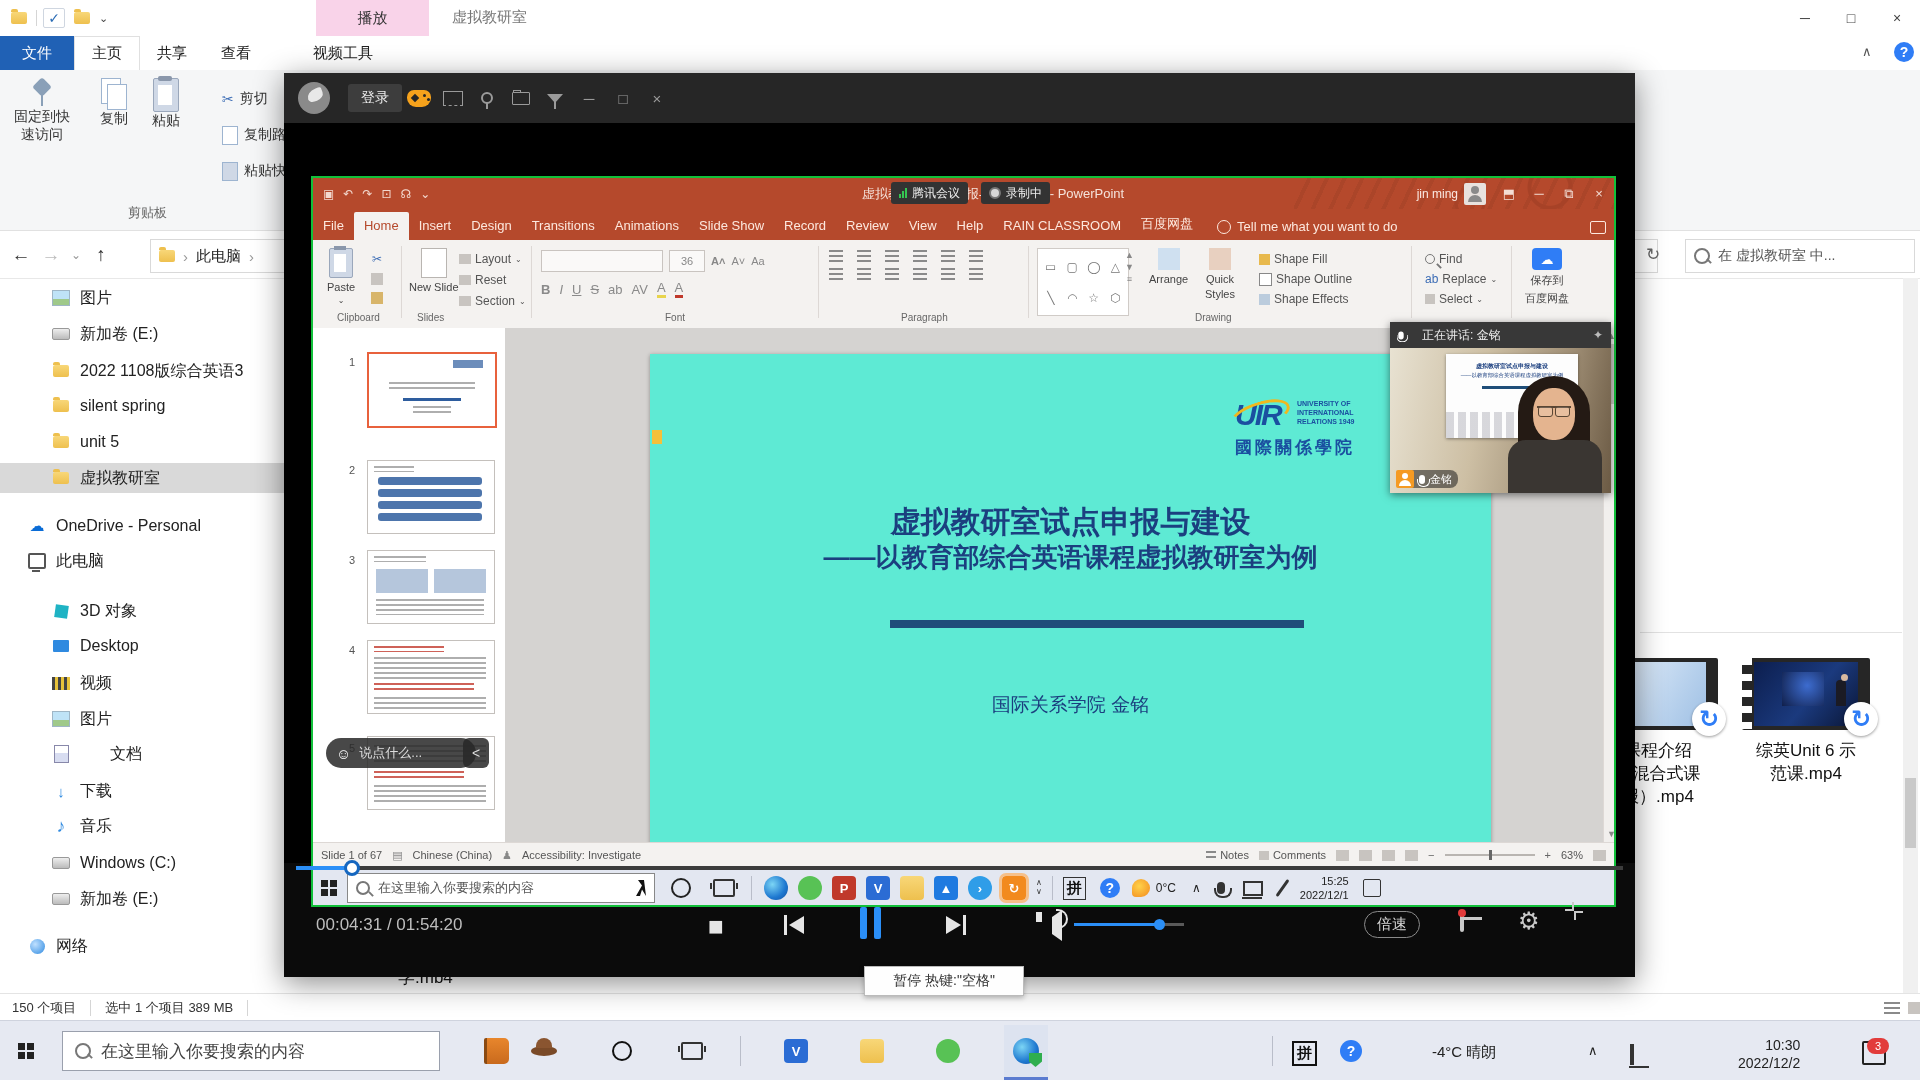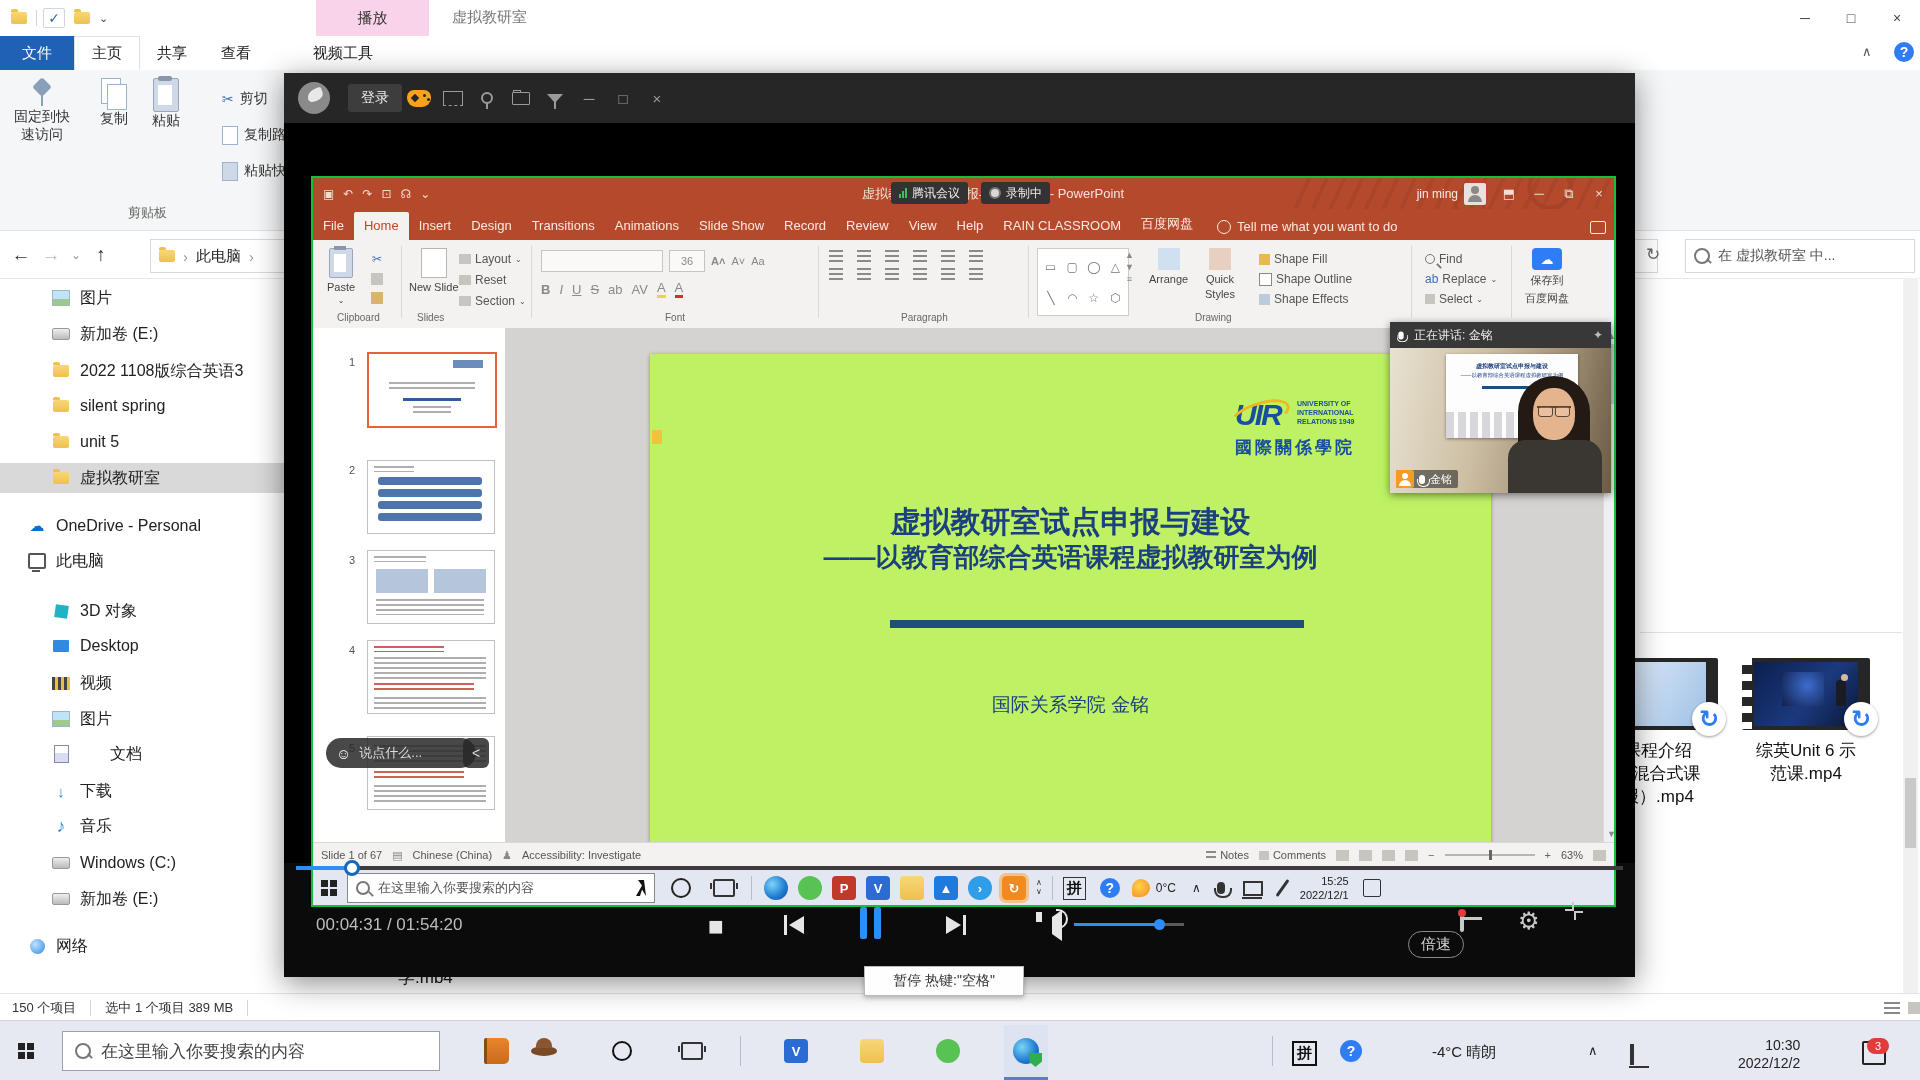--- a/index.html
+++ b/index.html
@@ -110,21 +110,21 @@
   .thumb{position:absolute;left:54px;width:126px;height:72px;background:#fff;border:1px solid #c4c0bc;overflow:hidden;}
   .thumb.sel{border:2px solid #e8613c;}
   .tnum{position:absolute;left:36px;font-size:11px;color:#555;}
   .tl{position:absolute;background:#2e5d9e;}
   .txt-lines{position:absolute;background:repeating-linear-gradient(180deg,#9a9a9a 0 2px,transparent 2px 5px);opacity:.8;}
   .txt-lines.red{background:repeating-linear-gradient(180deg,#c23a2e 0 2px,transparent 2px 5px);}
   .chatbar{position:absolute;left:13px;top:560px;width:130px;height:30px;background:rgba(40,40,40,.85);border-radius:15px;display:flex;align-items:center;gap:8px;padding:0 10px;color:#ddd;font-size:13px;z-index:5;}
   .chatless{position:absolute;left:150px;top:560px;width:26px;height:30px;background:rgba(40,40,40,.85);border-radius:6px;color:#ddd;display:flex;align-items:center;justify-content:center;font-size:14px;z-index:5;}
   
   .ppt-canvas{position:absolute;left:192px;top:150px;width:1113px;height:514px;background:#d5d3d1;}
-  .slide{position:absolute;left:145px;top:26px;width:841px;height:601px;background:#bef264;box-shadow:0 1px 4px rgba(0,0,0,.35);overflow:hidden;}
+  .slide{position:absolute;left:145px;top:26px;width:841px;height:601px;background:#5eead4;box-shadow:0 1px 4px rgba(0,0,0,.35);overflow:hidden;}
   .bldg{position:absolute;left:0;bottom:0;width:440px;height:110px;opacity:.14;transform:skewX(-12deg);
      background:repeating-linear-gradient(180deg,#667 0 6px,transparent 6px 12px),repeating-linear-gradient(90deg,#889 0 26px,transparent 26px 34px);}
   .s-title{position:absolute;left:0;width:100%;text-align:center;color:#1b3f7f;font-weight:bold;}
   .logo-uir{position:absolute;left:585px;top:44px;width:160px;}
   .uir-mark{font-style:italic;font-weight:bold;font-size:30px;color:#1a4fa0;letter-spacing:-2px;position:relative;display:inline-block;}
   .uir-mark:after{content:"";position:absolute;left:-6px;top:4px;width:56px;height:20px;border:3px solid #f0b81e;border-left-color:transparent;border-bottom-color:transparent;border-radius:50%;transform:rotate(-18deg);}
   .uir-lines{position:absolute;left:62px;top:2px;font-size:7px;font-weight:bold;color:#1a4fa0;line-height:1.25;}
   .uir-cn{position:absolute;left:0px;top:38px;font-size:17px;color:#1a4fa0;font-weight:bold;letter-spacing:3px;font-family:"Liberation Serif","DejaVu Serif",serif;}
   .yellowdash{position:absolute;left:2px;top:76px;width:10px;height:14px;background:#f5c03a;}
   .ppt-vscroll{position:absolute;right:0;top:0;width:14px;height:100%;background:#f1efed;border-left:1px solid #ddd8d5;color:#888;font-size:9px;text-align:center;}
@@ -143,31 +143,31 @@
   .tview:before{content:"";position:absolute;left:-5px;top:2px;width:2px;height:6px;background:#333;}
   .tview:after{content:"";position:absolute;right:-5px;top:2px;width:2px;height:6px;background:#333;}
   .tray-t{font-size:12px;color:#222;white-space:nowrap;}
   .clock2{font-size:11px;color:#222;text-align:right;line-height:1.3;white-space:nowrap;}
   .micico{width:8px;height:12px;background:#333;border-radius:4px;position:relative;}
   .micico:after{content:"";position:absolute;left:-3px;top:6px;width:14px;height:8px;border:2px solid #333;border-top:none;border-radius:0 0 8px 8px;}
   .lapico{width:16px;height:11px;border:2px solid #333;position:relative;}
   .lapico:after{content:"";position:absolute;left:-3px;bottom:-5px;width:20px;height:2px;background:#333;}
   
   .webcam{position:absolute;left:1106px;top:199px;width:221px;height:171px;background:#2a2a2a;box-shadow:0 2px 8px rgba(0,0,0,.5);}
-  .wc-top{position:absolute;left:0;top:0;width:100%;height:26px;background:#383838;color:#eee;font-size:12px;display:flex;align-items:center;gap:10px;padding:0 8px;box-sizing:border-box;}
+  .wc-top{position:absolute;left:0;top:0;width:100%;height:26px;background:#383838;color:#eee;font-size:12px;display:flex;align-items:center;gap:18px;padding:0 8px;box-sizing:border-box;}
   .wc-video{position:absolute;left:0;top:26px;width:100%;height:145px;background:linear-gradient(100deg,#e8e2d2 0%,#cdbfa4 40%,#9e8d74 75%,#6b5a44 100%);overflow:hidden;}
   .minicard{position:absolute;left:56px;top:6px;width:132px;height:84px;background:#fdfdfd;box-shadow:0 1px 3px rgba(0,0,0,.4);font-size:6px;color:#1b3f7f;text-align:center;padding-top:8px;box-sizing:border-box;}
   .mc-bar{margin:6px auto 0;width:60px;height:3px;background:#1f4e79;}
   .person .hair{position:absolute;left:128px;top:28px;width:72px;height:110px;background:#241a14;border-radius:36px 36px 12px 12px;}
   .person .face{position:absolute;left:143px;top:40px;width:42px;height:52px;background:#e4b48f;border-radius:46%;}
   .person .glasses{position:absolute;left:147px;top:58px;width:34px;height:10px;border-top:2px solid #5a4634;}
   .person .glasses:before,.person .glasses:after{content:"";position:absolute;top:-2px;width:13px;height:9px;border:1.5px solid #5a4634;border-radius:3px;background:rgba(255,255,255,.15);}
   .person .glasses:before{left:1px;} .person .glasses:after{right:1px;}
   .person .body{position:absolute;left:118px;top:92px;width:94px;height:56px;background:#3a3632;border-radius:18px 18px 0 0;}
-  .wc-badge{position:absolute;left:6px;bottom:5px;height:18px;display:flex;align-items:center;gap:5px;background:rgba(30,30,30,.55);padding:0 6px 0 0;border-radius:2px;color:#fff;font-size:11px;}
+  .wc-badge{position:absolute;left:6px;bottom:5px;height:18px;display:flex;align-items:center;gap:5px;background:rgba(30,30,30,.55);padding:0 6px 0 0;border-radius:8px;color:#fff;font-size:11px;}
   .wc-avatar{width:18px;height:18px;background:#f59a23;border-radius:2px;position:relative;}
   .wc-avatar:before{content:"";position:absolute;left:6px;top:3px;width:6px;height:6px;border-radius:50%;background:#fff;}
   .wc-avatar:after{content:"";position:absolute;left:3px;top:10px;width:12px;height:6px;border-radius:6px 6px 0 0;background:#fff;}
   .micw{width:6px;height:9px;background:#fff;border-radius:3px;position:relative;}
   .micw:after{content:"";position:absolute;left:-2.5px;top:4px;width:11px;height:7px;border:1.5px solid #fff;border-top:none;border-radius:0 0 6px 6px;}
   
   .p-progress{position:absolute;left:12px;top:793px;width:1327px;height:4px;background:#3c3c3c;}
   .p-fill{position:absolute;left:0;top:0;height:4px;background:#2b8ff7;}
   .p-knob{position:absolute;top:-6px;width:16px;height:16px;border-radius:50%;background:#fff;border:3px solid #1667c0;box-sizing:border-box;}
   .ptime{color:#bdbdbd;font-size:17px;white-space:nowrap;}
@@ -849,21 +849,21 @@
         </span>
       <span class="ab fx" style="left:662px;top:36px;gap:2px;">
           <span class="tri-r"></span>
           <span class="vbar"></span>
         </span>
       <span class="ab" style="left:752px;top:38px;"><span class="spk" style="margin-left:16px;"></span></span>
       <span class="ab vol-track" style="left:790px;top:44px;">
         <span class="vol-fill" style="width:84px;"></span>
         <span class="vol-knob" style="left:80px;"></span>
       </span>
-      <span class="ab pill" style="left:1124px;top:32px;margin-top:20px;">倍速</span>
+      <span class="ab pill" style="left:1080px;top:32px;">倍速</span>
       <span class="ab" style="left:1176px;top:34px;"><span class="cardico"><span class="reddot"></span></span></span>
       <span class="ab" style="left:1234px;top:28px;color:#c9c9c9;font-size:24px;">⚙</span>
       <span class="ab" style="left:1290px;top:32px;"><span class="fsico"></span></span>
     </div>
   </div>
 
   <div class="ab tooltip">暂停 热键:"空格"</div>
 
   <div class="ab taskbar">
     <span class="ab winlogo" style="left:18px;top:22px;">

